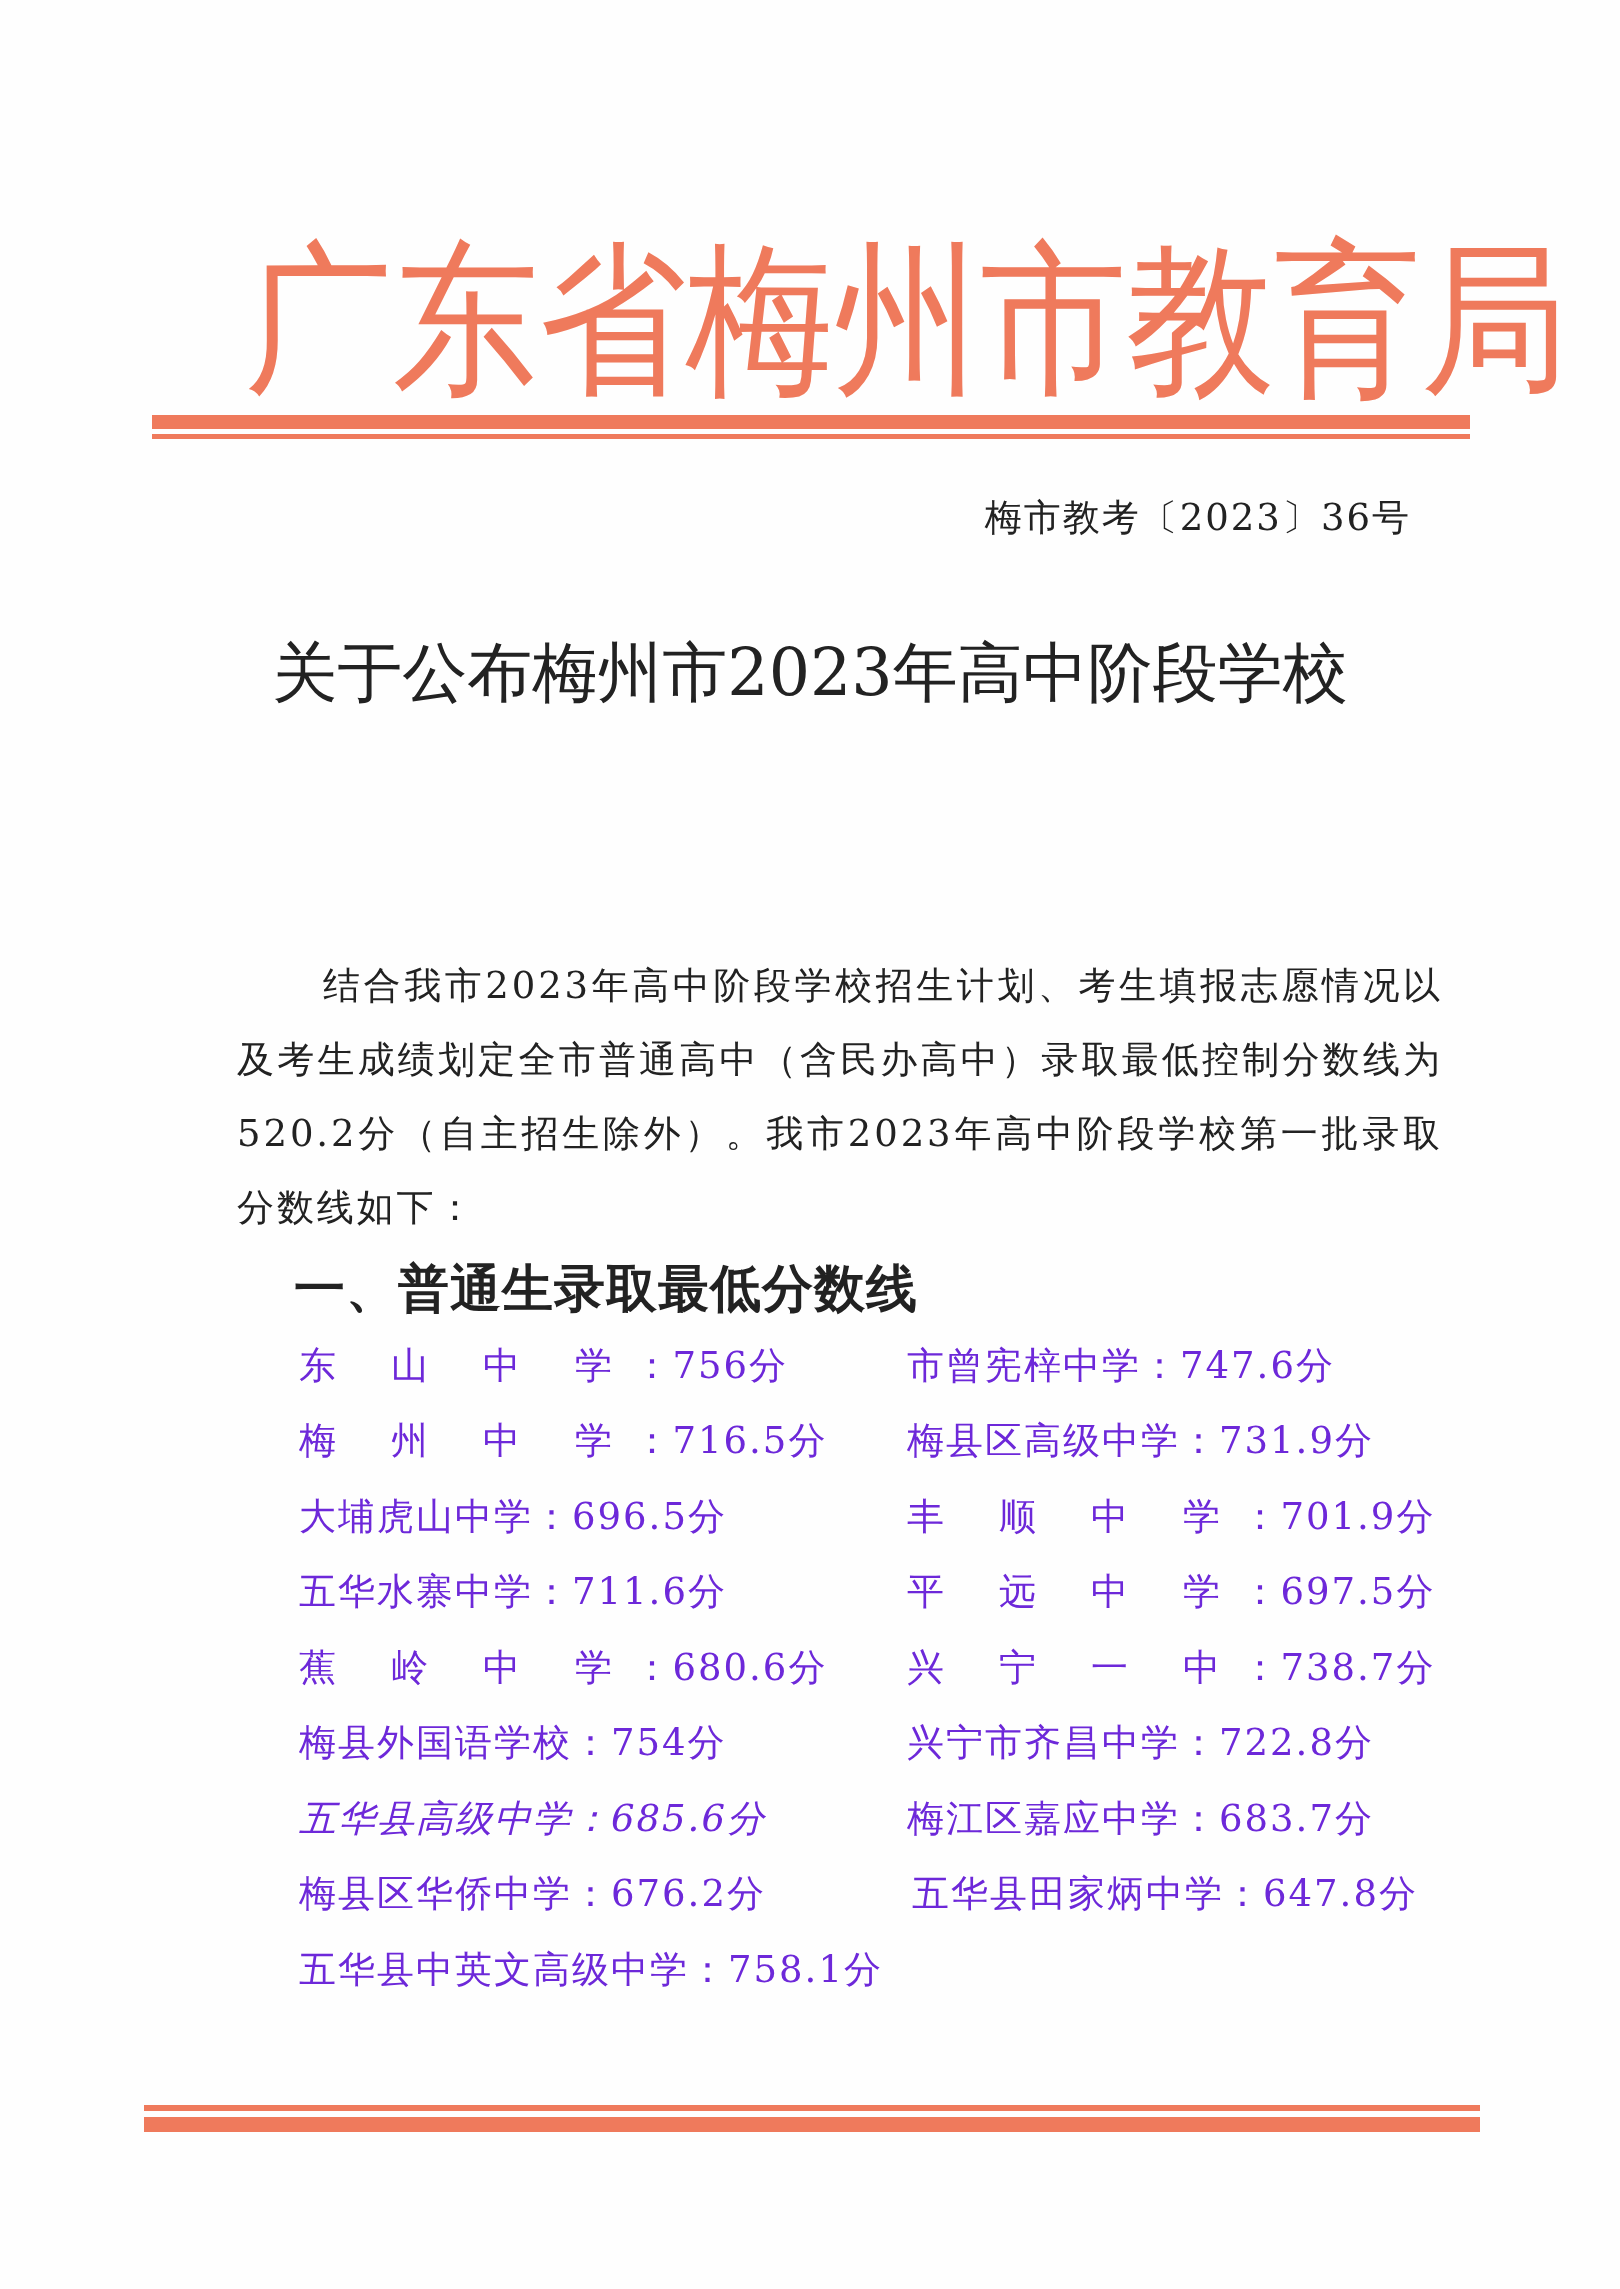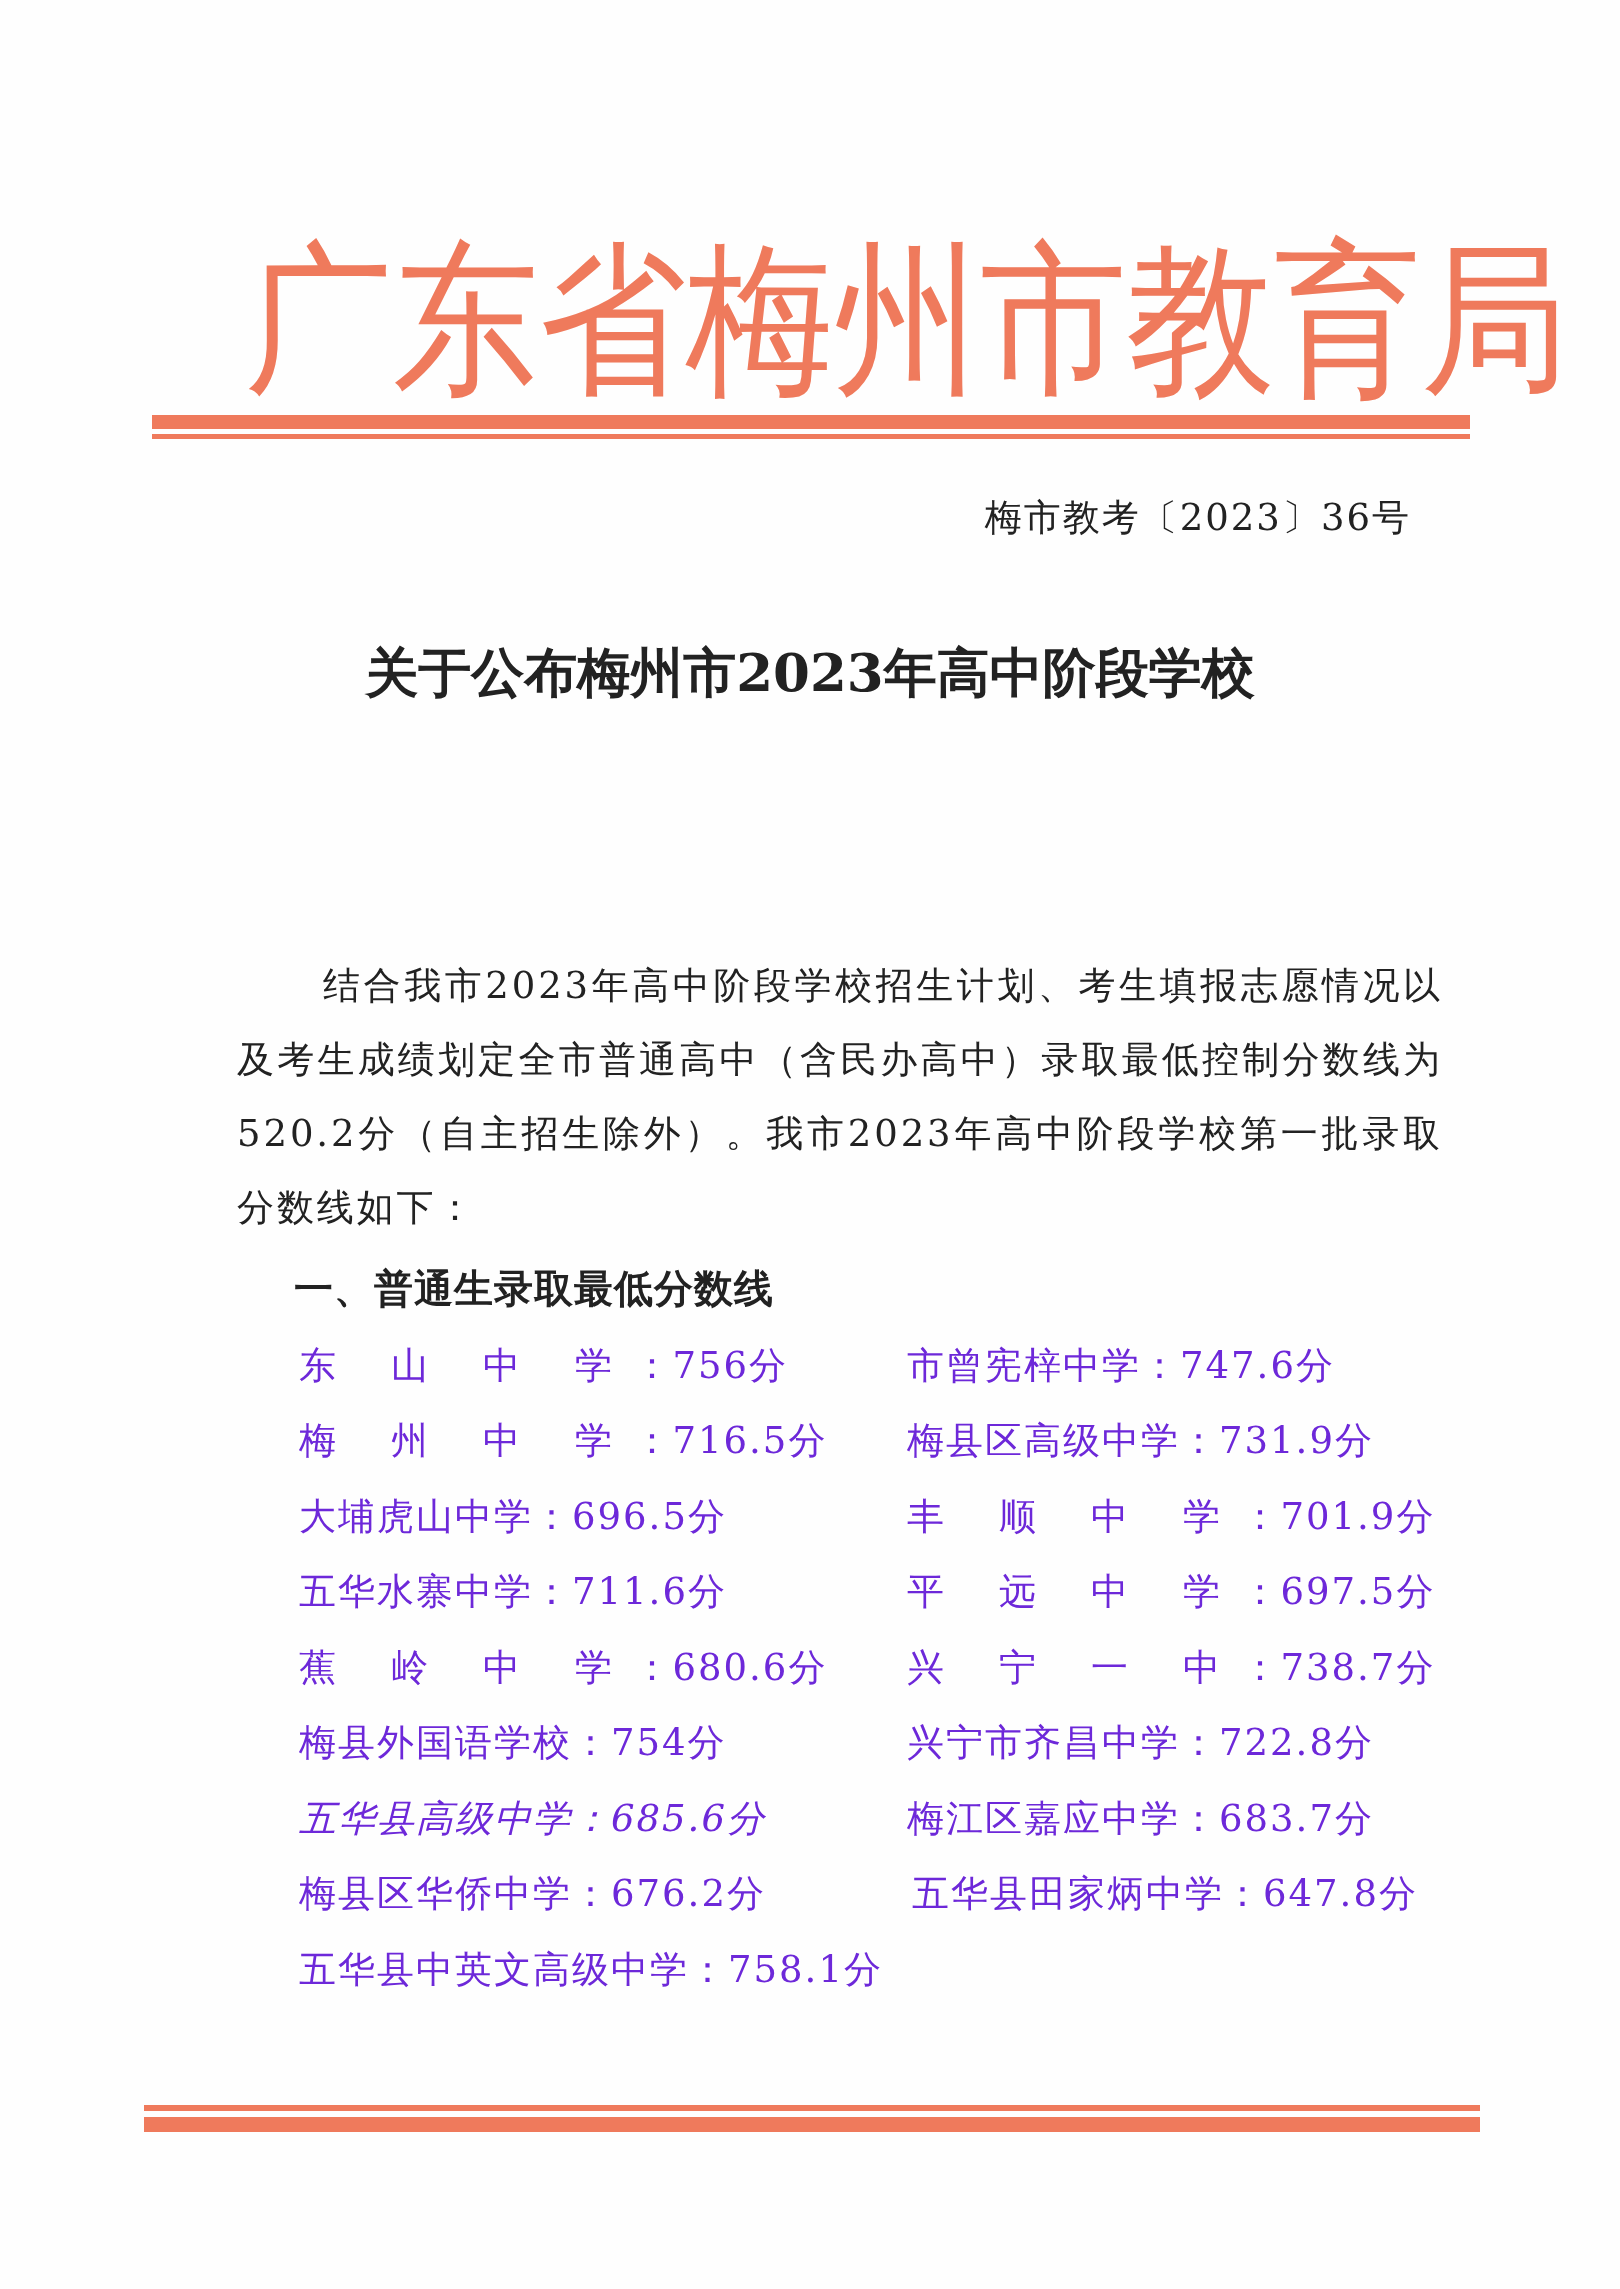--- a/index.html
+++ b/index.html
@@ -59,22 +59,22 @@
     line-height: 49px;
     letter-spacing: 2px;
     color: #222;
   }
   .title {
     position: absolute;
     left: 0;
     width: 1620px;
     text-align: center;
     font-family: "DejaVu Serif", "Liberation Serif", serif;
-    font-weight: bold;
-    font-size: 53px;
+    font-weight: normal;
+    font-size: 65px;
     color: #222;
     letter-spacing: 0px;
   }
   .title.l1 { top: 637px; line-height: 71px; }
   .title.l2 { top: 727px; line-height: 71px; }
 
   .body-text {
     position: absolute;
     left: 211px;
     width: 1206px;
@@ -85,21 +85,21 @@
   }
   .salutation { top: 875px; }
   .para { top: 949px; text-indent: 86px; text-align: justify; margin-left: 26px; }
 
   .section-heading {
     position: absolute;
     left: 294px;
     top: 1259px;
     font-family: "DejaVu Sans", "Liberation Sans", sans-serif;
     font-weight: bold;
-    font-size: 39px;
+    font-size: 51px;
     line-height: 59px;
     color: #222;
     letter-spacing: 1px;
   }
 
   .scores {
     position: absolute;
     left: 299px;
     top: 1336px;
     width: 1127px;

